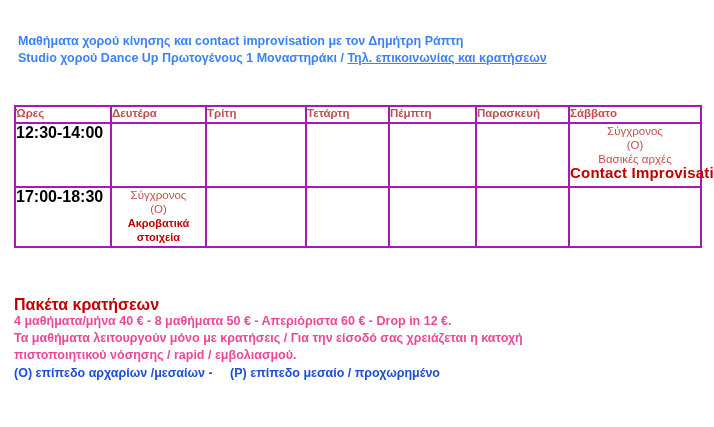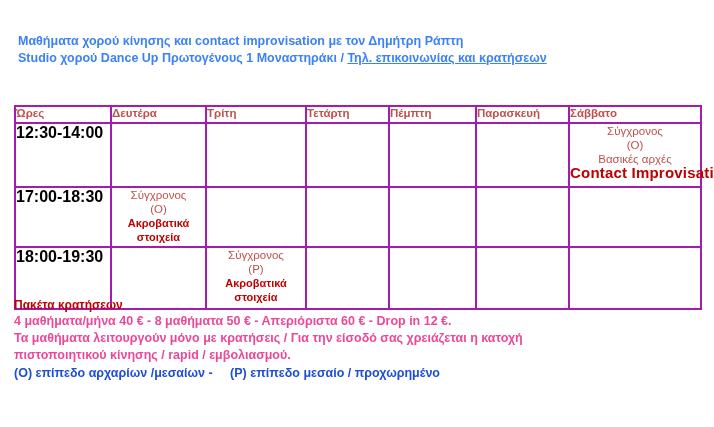--- a/index.html
+++ b/index.html
@@ -113,21 +113,21 @@
   .empty-cell { }
 
   
   .footer {
     position: absolute;
     left: 14px;
     top: 297px;
     width: 690px;
   }
   .f-red-bold {
-    font-size: 12px;
+    font-size: 16px;
     font-weight: bold;
     color: #c00000;
     line-height: 16px;
     white-space: nowrap;
   }
   .f-black-bold {
     font-size: 12.5px;
     font-weight: bold;
     color: #ec4899;
     line-height: 17px;
@@ -198,40 +198,26 @@
             <div class="cls-light">(Ο)</div>
             <div class="cls-bold">Ακροβατικά</div>
             <div class="cls-bold">στοιχεία</div>
           </td>
           <td class="class-cell empty-cell"></td>
           <td class="class-cell empty-cell"></td>
           <td class="class-cell empty-cell"></td>
           <td class="class-cell empty-cell"></td>
           <td class="class-cell empty-cell"></td>
         </tr>
-        <tr class="r3">
-          <td class="time-cell r3">18:00-19:30</td>
-          <td class="class-cell empty-cell"></td>
-          <td class="class-cell">
-            <div class="cls-light">Σύγχρονος</div>
-            <div class="cls-light">(Ρ)</div>
-            <div class="cls-bold">Ακροβατικά</div>
-            <div class="cls-bold">στοιχεία</div>
-          </td>
-          <td class="class-cell empty-cell"></td>
-          <td class="class-cell empty-cell"></td>
-          <td class="class-cell empty-cell"></td>
-          <td class="class-cell empty-cell"></td>
-        </tr>
       </tbody>
   </table>
 
   <div class="footer">
     <div class="f-red-bold">Πακέτα κρατήσεων</div>
     <div class="f-black-bold">4 μαθήματα/μήνα 40 € - 8 μαθήματα 50 € - Απεριόριστα 60 € - Drop in 12 €.</div>
     <div class="f-black-bold">Τα μαθήματα λειτουργούν μόνο με κρατήσεις / Για την είσοδό σας χρειάζεται η κατοχή</div>
-    <div class="f-black-bold">πιστοποιητικού κίνησης / rapid / εμβολιασμού.</div>
+    <div class="f-black-bold">πιστοποιητικού νόσησης / rapid / εμβολιασμού.</div>
     <div class="f-red-last">
       <span>(Ο) επίπεδο αρχαρίων /μεσαίων - </span><span class="sp"></span><span>(Ρ) επίπεδο μεσαίο / προχωρημένο</span>
     </div>
   </div>
 
 </div>
 
 </body></html>

